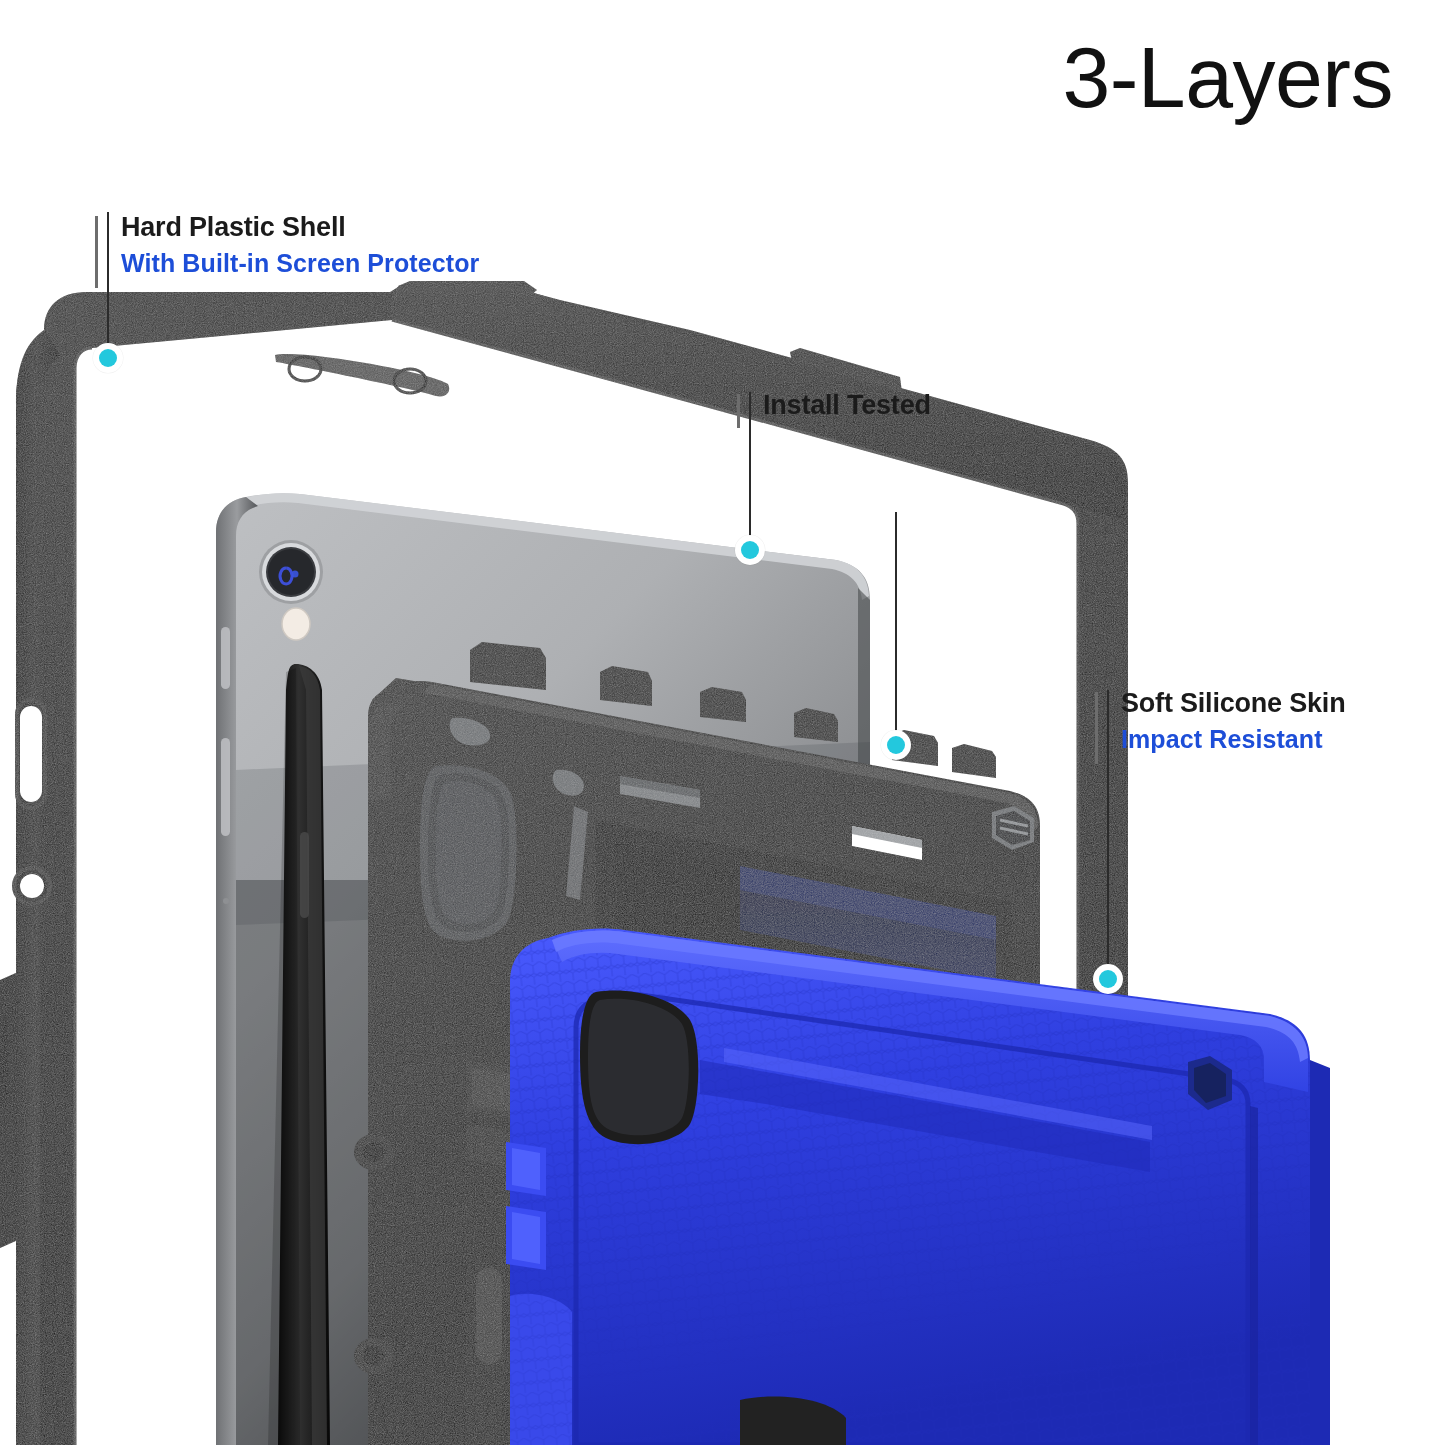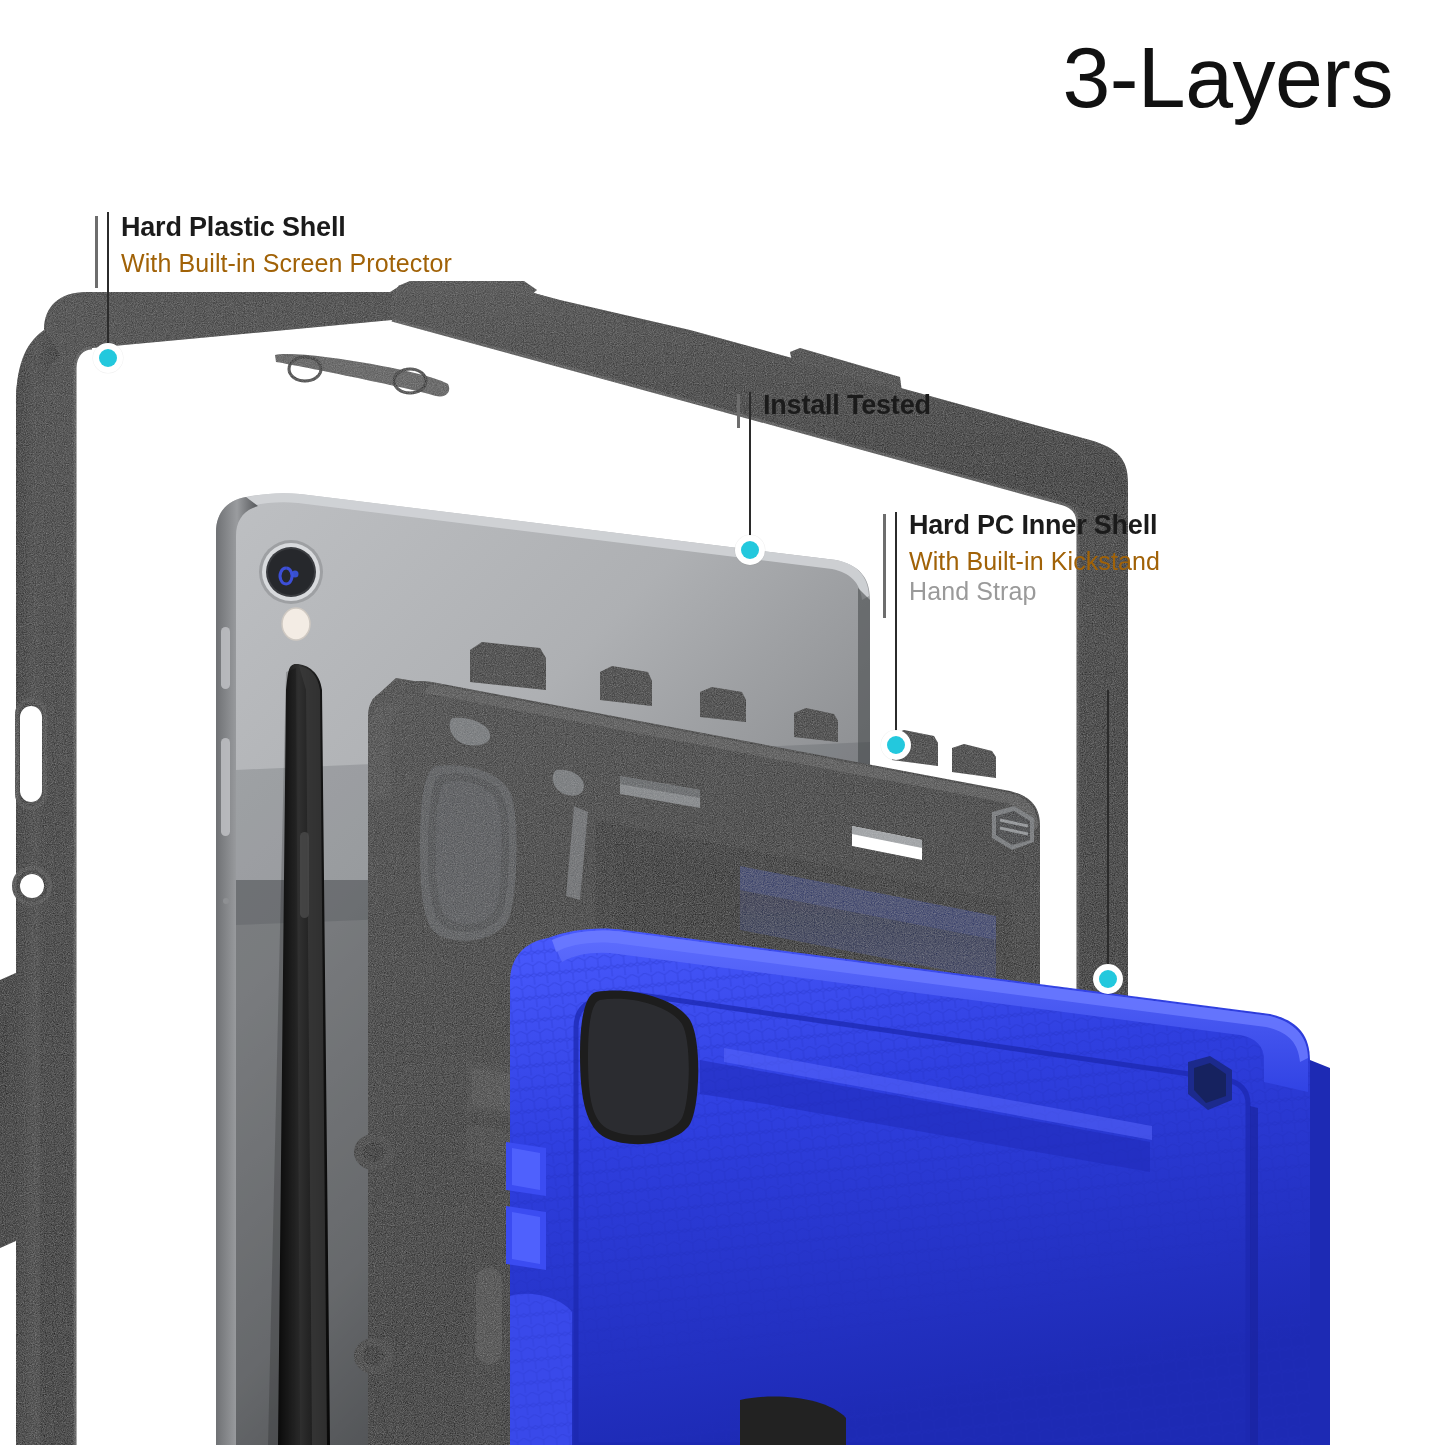--- a/index.html
+++ b/index.html
@@ -22,21 +22,21 @@
   .callout{position:absolute;}
   .callout .bar{
     position:absolute;left:0;top:4px;width:3px;background:#6d6d6d;
   }
   .callout .txtwrap{padding-left:26px;}
   .callout .title{
     font-size:27px;font-weight:700;color:#1b1b1b;letter-spacing:-0.2px;
     white-space:nowrap;line-height:1.18;
   }
   .callout .sub{
-    font-size:25px;font-weight:400;color:#a16207;letter-spacing:0.1px;
+    font-size:25px;font-weight:700;color:#1d4ed8;letter-spacing:0.1px;
     white-space:nowrap;line-height:1.22;margin-top:4px;
   }
   .callout .sub2{
     font-size:25px;font-weight:400;color:#9a9a9a;letter-spacing:0.1px;
     white-space:nowrap;line-height:1.22;
   }
 
   
   .leader{position:absolute;width:2px;background:#2b2b2b;}
   .dot{
@@ -476,23 +476,22 @@
     </div>
   </div>
 
   <div class="callout" style="left:737px;top:390px;text-align:center;">
     <div class="bar" style="height:34px;"></div>
     <div class="txtwrap">
       <div class="title">Install Tested</div>
     </div>
   </div>
 
-  <div class="callout" style="left:883px;top:510px;">
-    <div class="bar" style="height:104px;"></div>
+
+  <div class="callout" style="left:1095px;top:688px;">
+    <div class="bar" style="height:72px;"></div>
     <div class="txtwrap">
-      <div class="title">Hard PC Inner Shell</div>
-      <div class="sub">With Built-in Kickstand</div>
-      <div class="sub2">Hand Strap</div>
+      <div class="title">Soft Silicone Skin</div>
+      <div class="sub">Impact Resistant</div>
     </div>
   </div>
 
-
 </div>
 
 </body></html>

